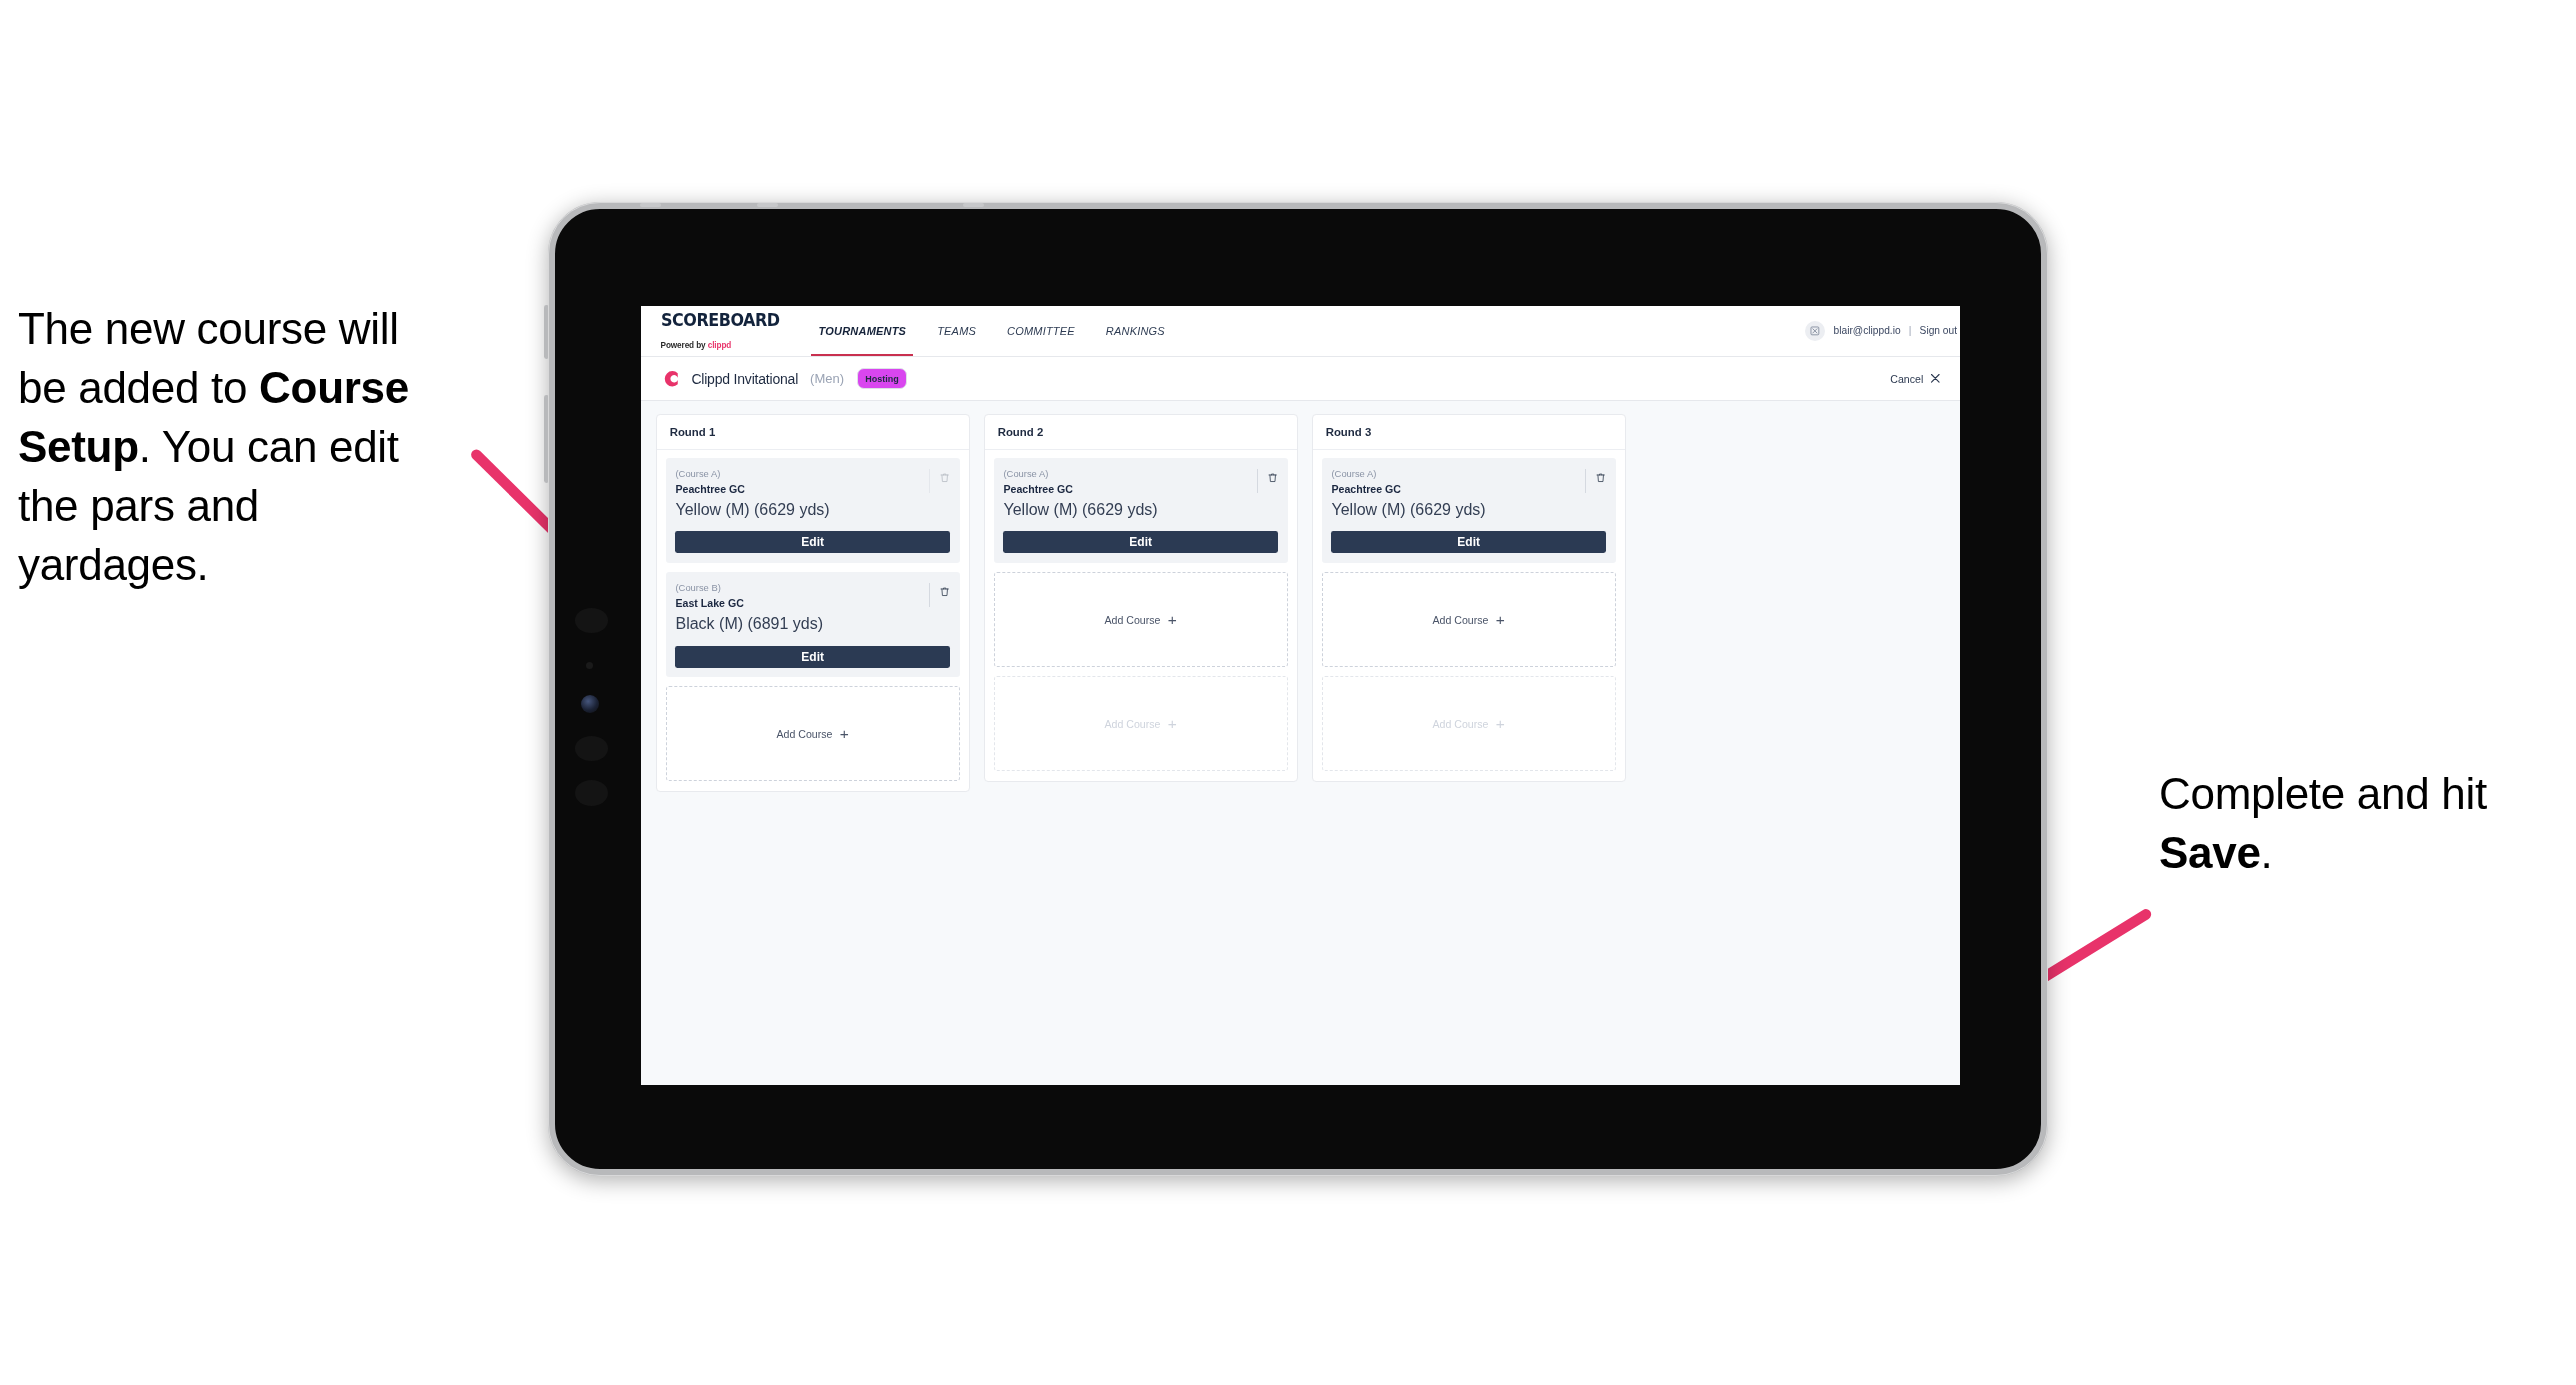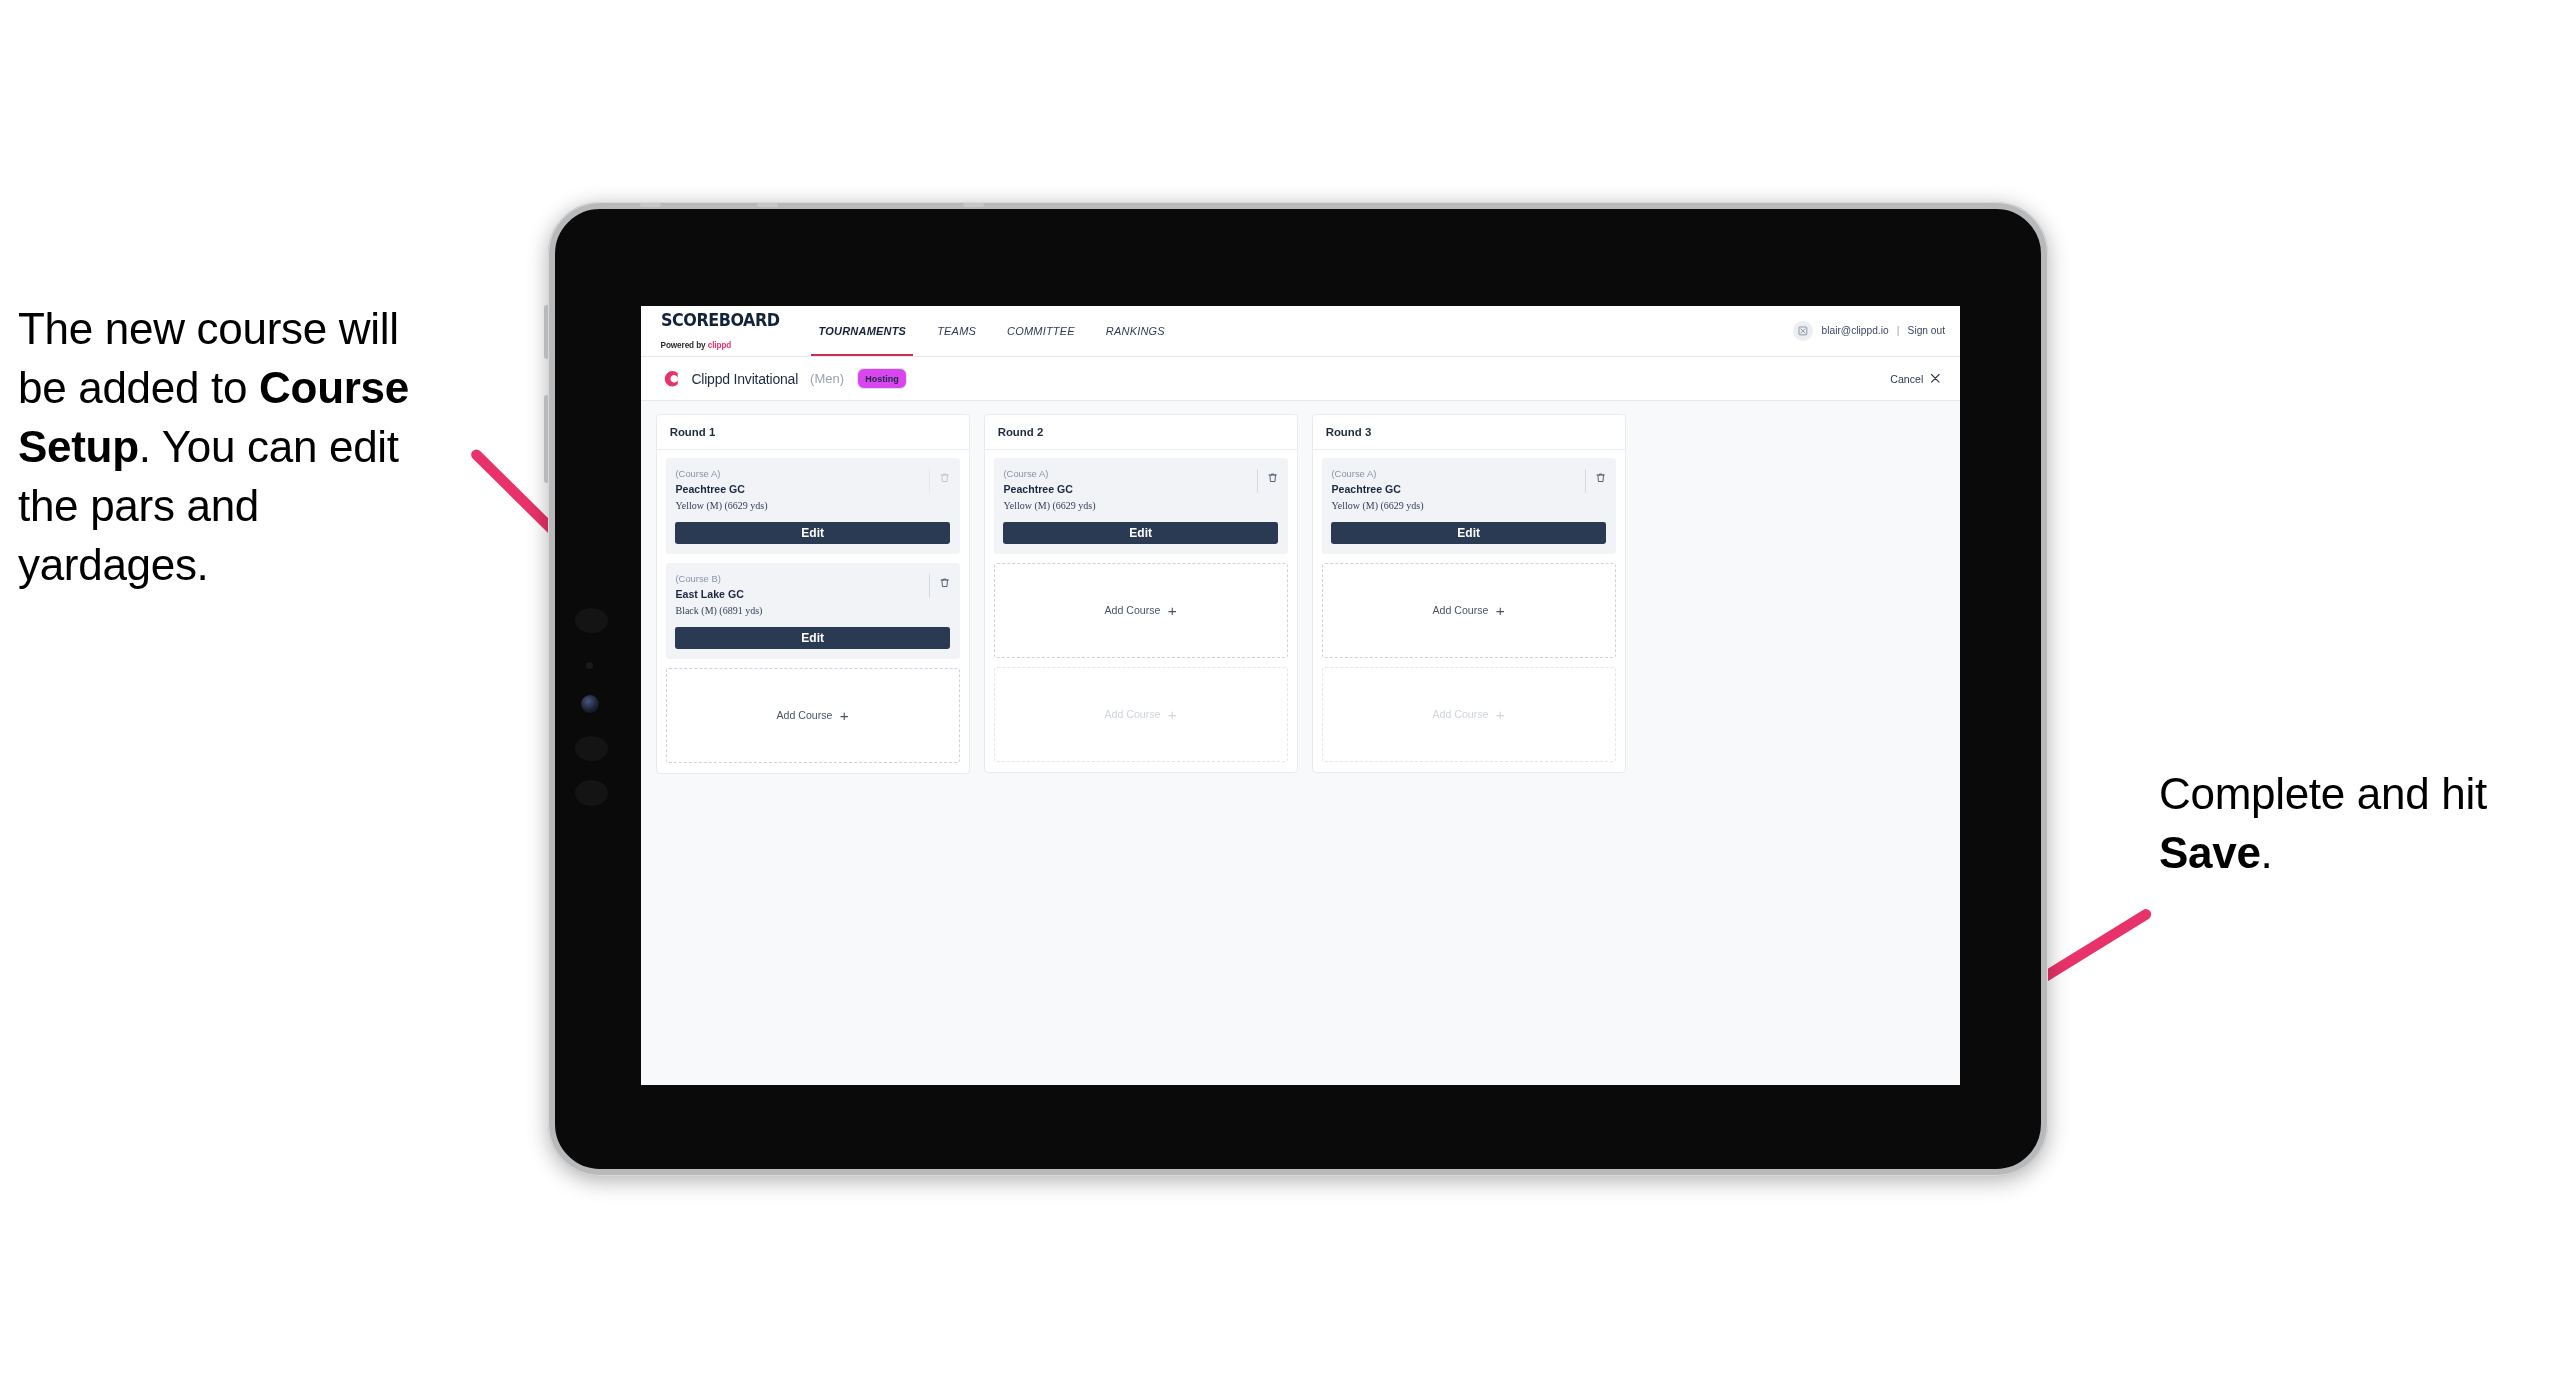--- a/index.html
+++ b/index.html
@@ -100,21 +100,21 @@
     color: #2d3b52; cursor: pointer;
     position: relative;
     font-style: italic;
   }
   .nav-item.active { color: #16233a; font-weight: 600; }
   .nav-item.active::after {
     content: ""; position: absolute; left: 8.2px; right: 8.2px; bottom: 0;
     height: 2.4px; background: #c9304f;
   }
 
-  .nav-right { margin-left: auto; display: flex; align-items: center; padding-right: 15px; gap: 8.2px; }
+  .nav-right { margin-left: auto; display: flex; align-items: center; padding-right: 3px; gap: 8.2px; }
   .avatar {
     width: 20.4px; height: 20.4px; border-radius: 50%;
     background: #eceef2; display: flex; align-items: center; justify-content: center;
   }
   .avatar svg { display: block; }
   .nav-email { font-size: 10.2px; color: #3b4761; }
   .nav-sep { font-size: 10.2px; color: #9aa3b4; }
   .nav-signout { font-size: 10.2px; color: #3b4761; cursor: pointer; }
 
   
@@ -178,21 +178,21 @@
   .course-card {
     background: #f1f3f6;
     border-radius: 3.3px;
     padding: 9px 9.8px 9.8px;
     position: relative;
   }
   .course-top { display: flex; align-items: flex-start; }
   .course-info { flex: 1; min-width: 0; }
   .course-label { font-size: 9.4px; color: #8a93a5; line-height: 1.5; }
   .course-name { font-size: 10.6px; font-weight: 700; color: #1b2740; line-height: 1.55; }
-  .course-tee  { font-size: 10px; color: #333e53; line-height: 1.55; font-family: Liberation Serif, serif; }
+  .course-tee  { font-size: 16px; color: #333e53; line-height: 1.55; }
   .course-actions { display: flex; align-items: flex-start; gap: 9px; padding-top: 1.6px; }
   .vdiv { width: 0.8px; height: 24.5px; background: #d5d9e0; }
   .vdiv.faded { background: #e4e7ec; }
   .trash-btn { cursor: pointer; line-height: 0; padding-top: 3.3px; }
   .trash-btn.faded { opacity: .30; cursor: default; }
 
   .edit-btn {
     margin-top: 9px;
     width: 100%; height: 22px;
     background: #2b3a53; color: #fff;

